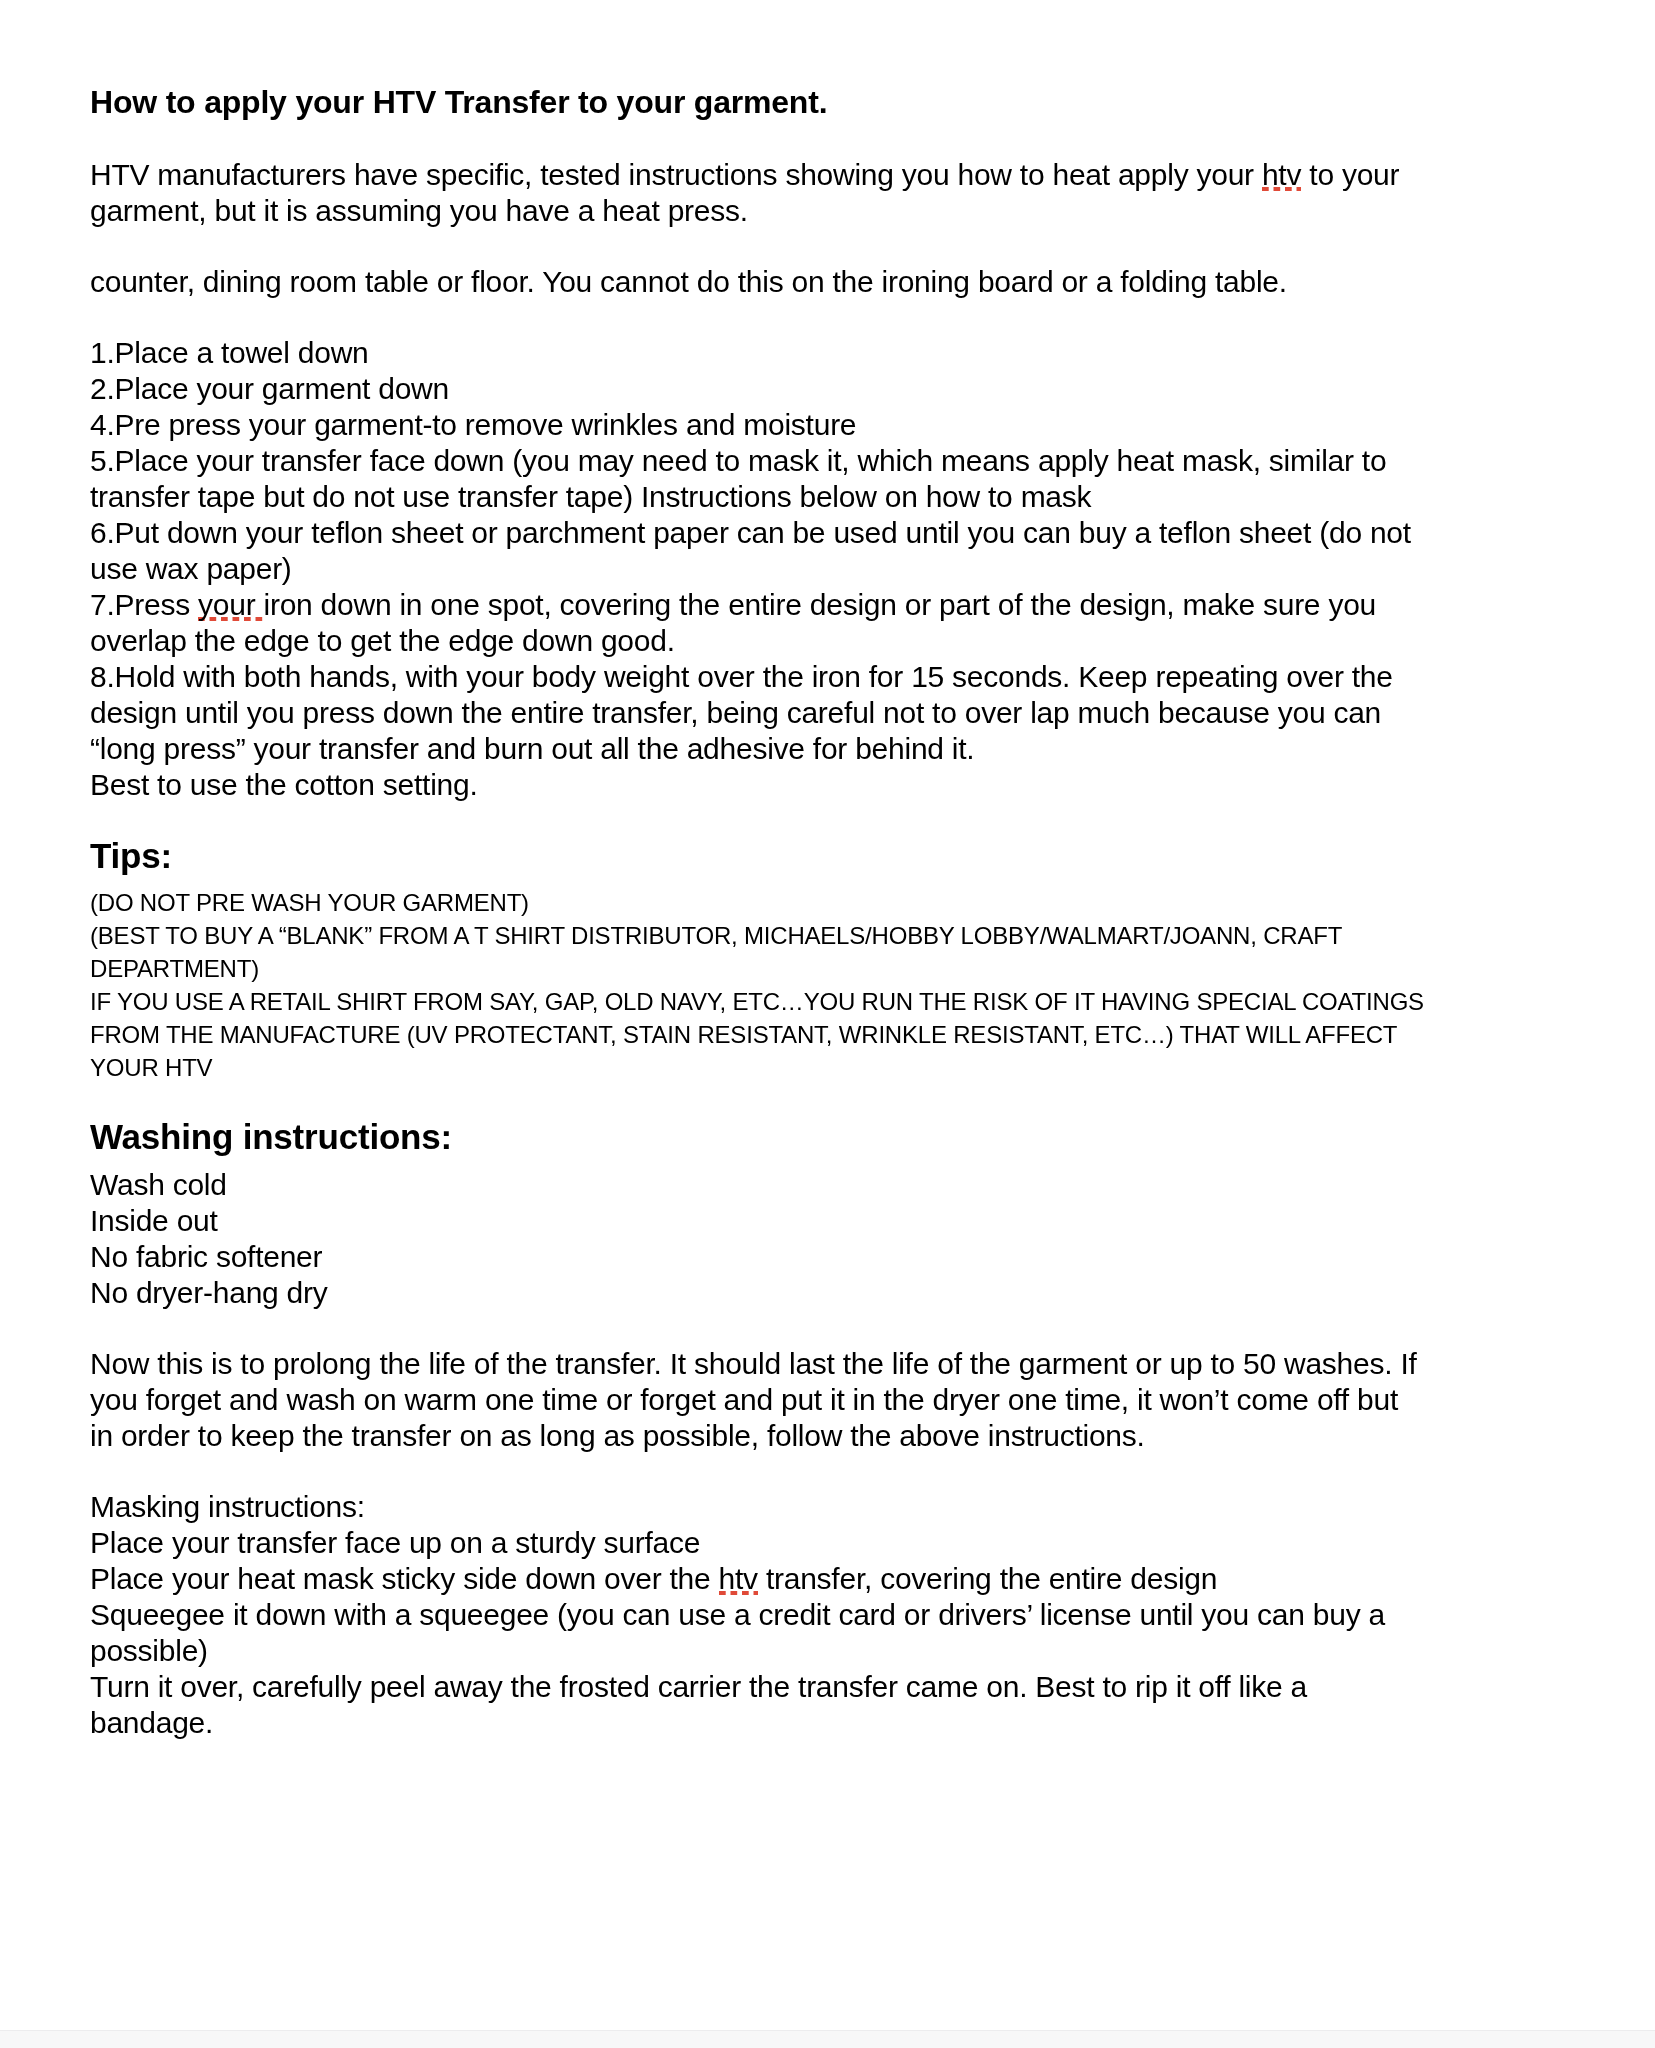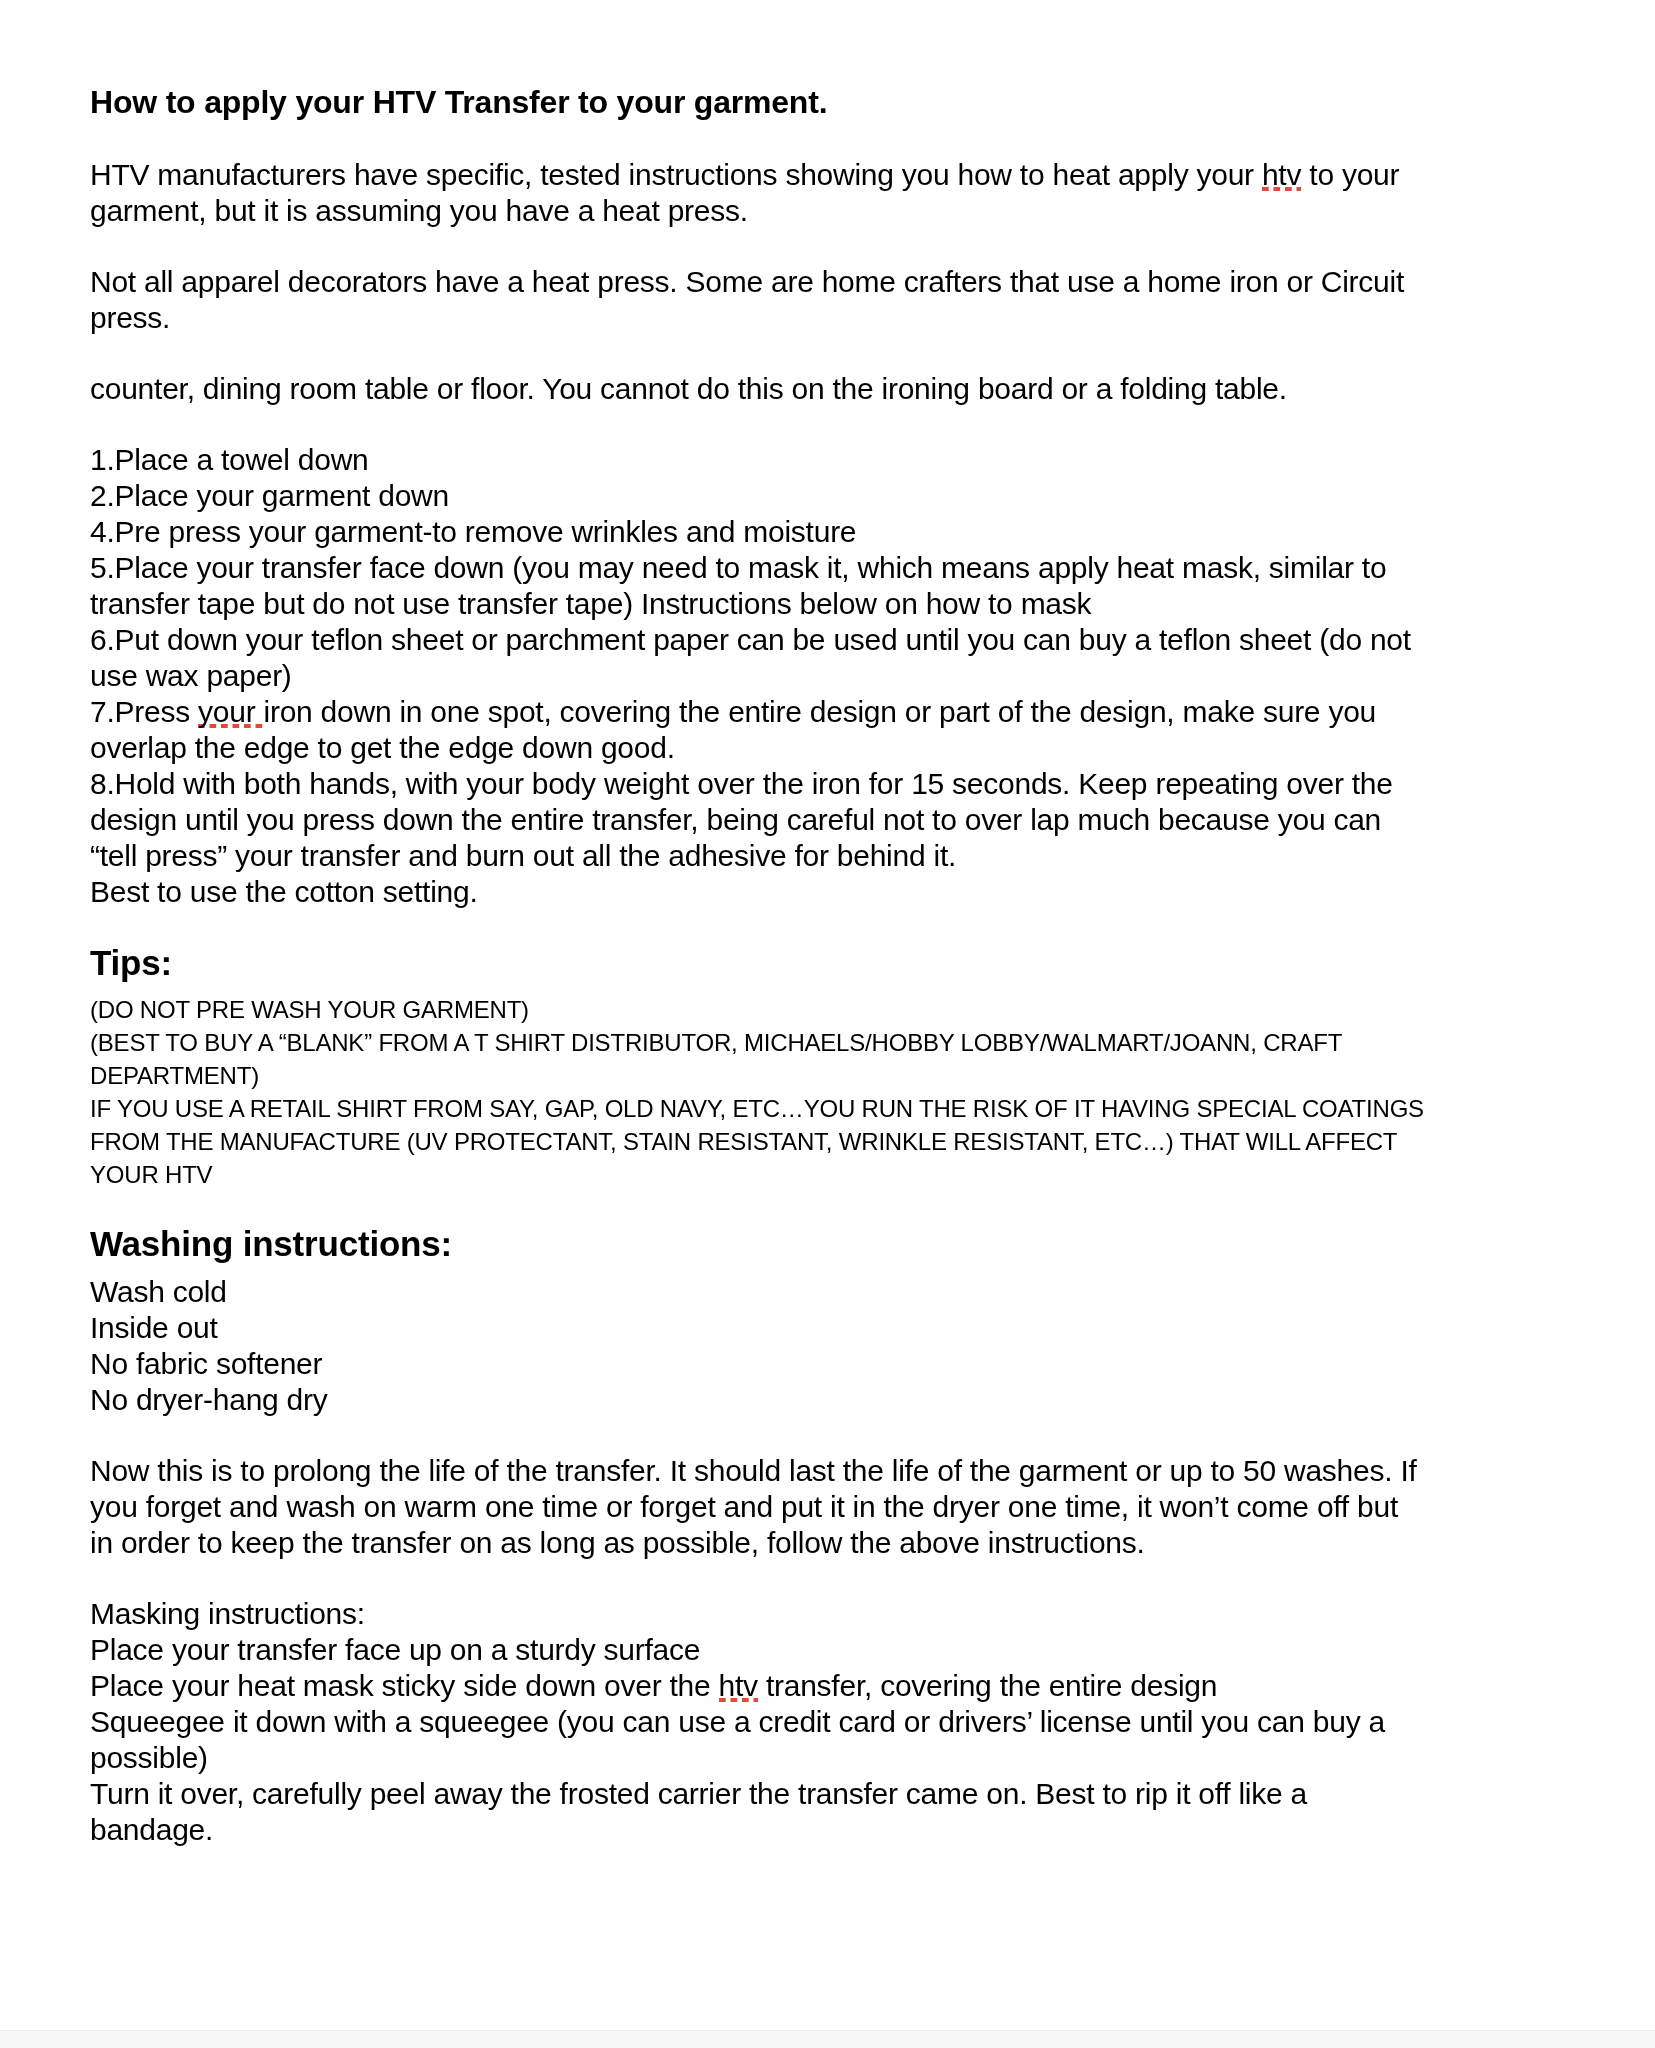--- a/index.html
+++ b/index.html
@@ -67,39 +67,35 @@
 
 <div class="doc">
     <div class="block style-title gap">
       <div class="line"><span>How to apply your HTV Transfer to your garment.</span></div>
     </div>
     <div class="block style-body gap">
       <div class="line"><span>HTV manufacturers have specific, tested instructions showing you how to heat apply your </span><span class="sq">htv</span><span> to your</span></div>
       <div class="line"><span>garment, but it is assuming you have a heat press.</span></div>
     </div>
     <div class="block style-body gap">
-      <div class="line"><span>Not all apparel decorators have a heat press. Some are home crafters that use a home iron or Circuit</span></div>
-      <div class="line"><span>press.</span></div>
-    </div>
-    <div class="block style-body gap">
       <div class="line"><span>counter, dining room table or floor. You cannot do this on the ironing board or a folding table.</span></div>
     </div>
     <div class="block style-body gap">
       <div class="line"><span>1.Place a towel down</span></div>
       <div class="line"><span>2.Place your garment down</span></div>
       <div class="line"><span>4.Pre press your garment-to remove wrinkles and moisture</span></div>
       <div class="line"><span>5.Place your transfer face down (you may need to mask it, which means apply heat mask, similar to</span></div>
       <div class="line"><span>transfer tape but do not use transfer tape) Instructions below on how to mask</span></div>
       <div class="line"><span>6.Put down your teflon sheet or parchment paper can be used until you can buy a teflon sheet (do not</span></div>
       <div class="line"><span>use wax paper)</span></div>
       <div class="line"><span>7.Press </span><span class="sq">your </span><span>iron down in one spot, covering the entire design or part of the design, make sure you</span></div>
       <div class="line"><span>overlap the edge to get the edge down good.</span></div>
       <div class="line"><span>8.Hold with both hands, with your body weight over the iron for 15 seconds. Keep repeating over the</span></div>
       <div class="line"><span>design until you press down the entire transfer, being careful not to over lap much because you can</span></div>
-      <div class="line"><span>“tell press” your transfer and burn out all the adhesive for behind it.</span></div>
+      <div class="line"><span>“long press” your transfer and burn out all the adhesive for behind it.</span></div>
       <div class="line"><span>Best to use the cotton setting.</span></div>
     </div>
     <div class="block style-heading">
       <div class="line"><span>Tips:</span></div>
     </div>
     <div class="block style-caps gap">
       <div class="line"><span>(DO NOT PRE WASH YOUR GARMENT)</span></div>
       <div class="line"><span>(BEST TO BUY A “BLANK” FROM A T SHIRT DISTRIBUTOR, MICHAELS/HOBBY LOBBY/WALMART/JOANN, CRAFT</span></div>
       <div class="line"><span>DEPARTMENT)</span></div>
       <div class="line"><span>IF YOU USE A RETAIL SHIRT FROM SAY, GAP, OLD NAVY, ETC…YOU RUN THE RISK OF IT HAVING SPECIAL COATINGS</span></div>

